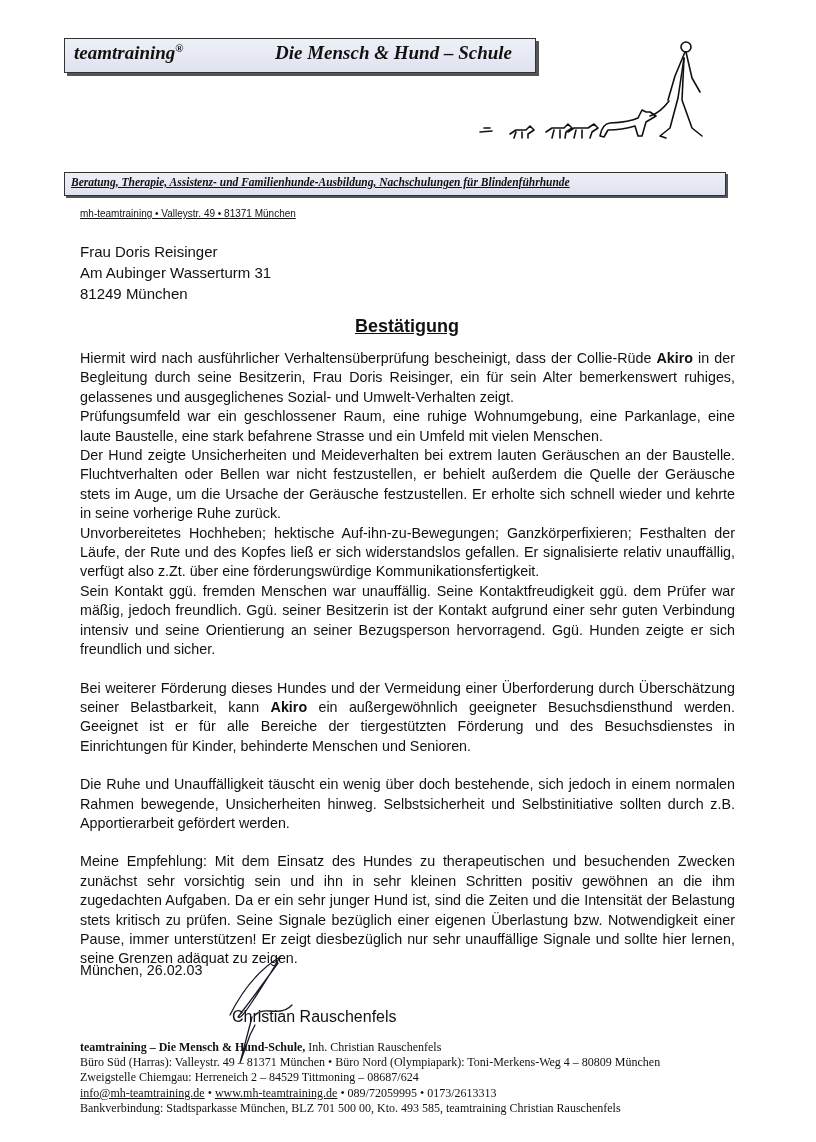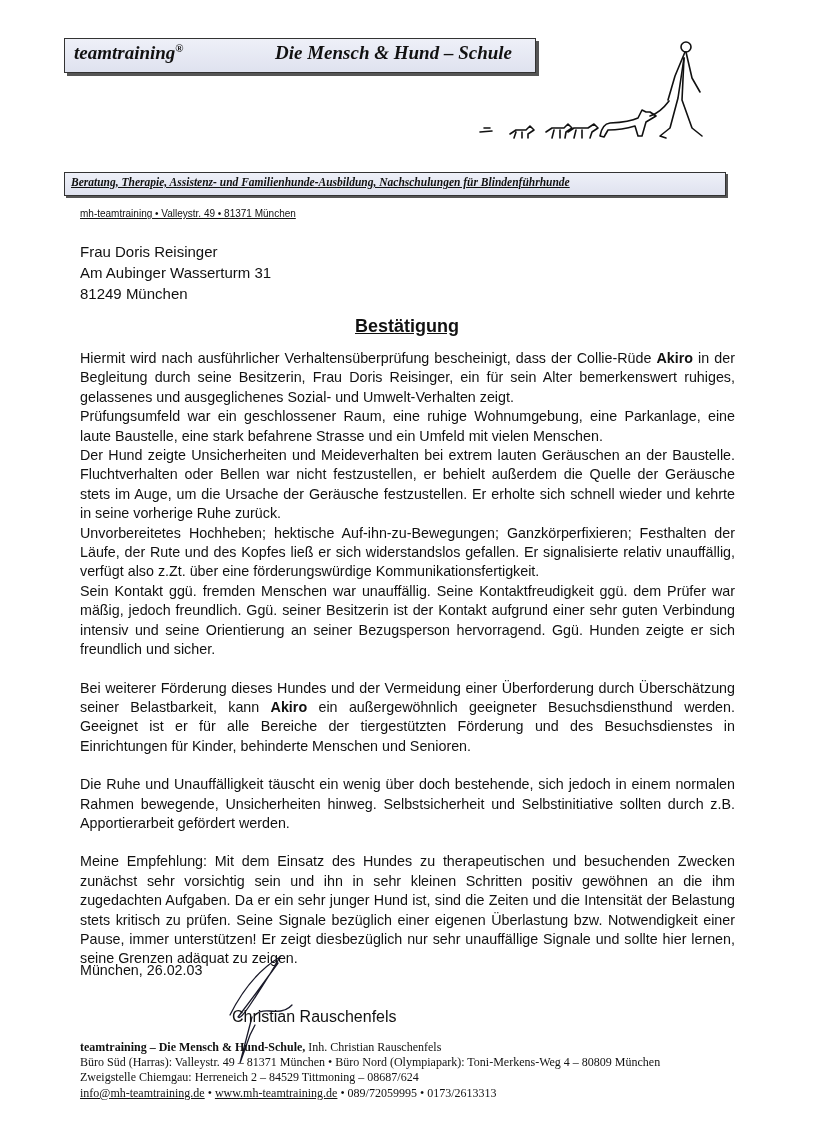--- a/index.html
+++ b/index.html
@@ -109,13 +109,14 @@
   <path d="M45 60 Q 50 55 60 56 Q 75 58 82 50"></path>
   <path d="M42 62 L30 108 L40 80 L45 70"></path>
 </svg>
 <div class="signer sans">Christian Rauschenfels</div>
 
 <div class="footer serif">
   <div><b>teamtraining – Die Mensch &amp; Hund-Schule,</b><span> Inh. Christian Rauschenfels</span></div>
   <div>Büro Süd (Harras): Valleystr. 49 – 81371 München •  Büro Nord (Olympiapark): Toni-Merkens-Weg 4 – 80809 München</div>
   <div>Zweigstelle Chiemgau: Herreneich 2 – 84529 Tittmoning – 08687/624</div>
   <div><span class="u">info@mh-teamtraining.de</span><span> • </span><span class="u">www.mh-teamtraining.de</span><span> • 089/72059995 • 0173/2613313</span></div>
+  <div>Bankverbindung: Stadtsparkasse München, BLZ 701 500 00, Kto. 493 585, teamtraining Christian Rauschenfels</div>
 </div>
 
 </body></html>

